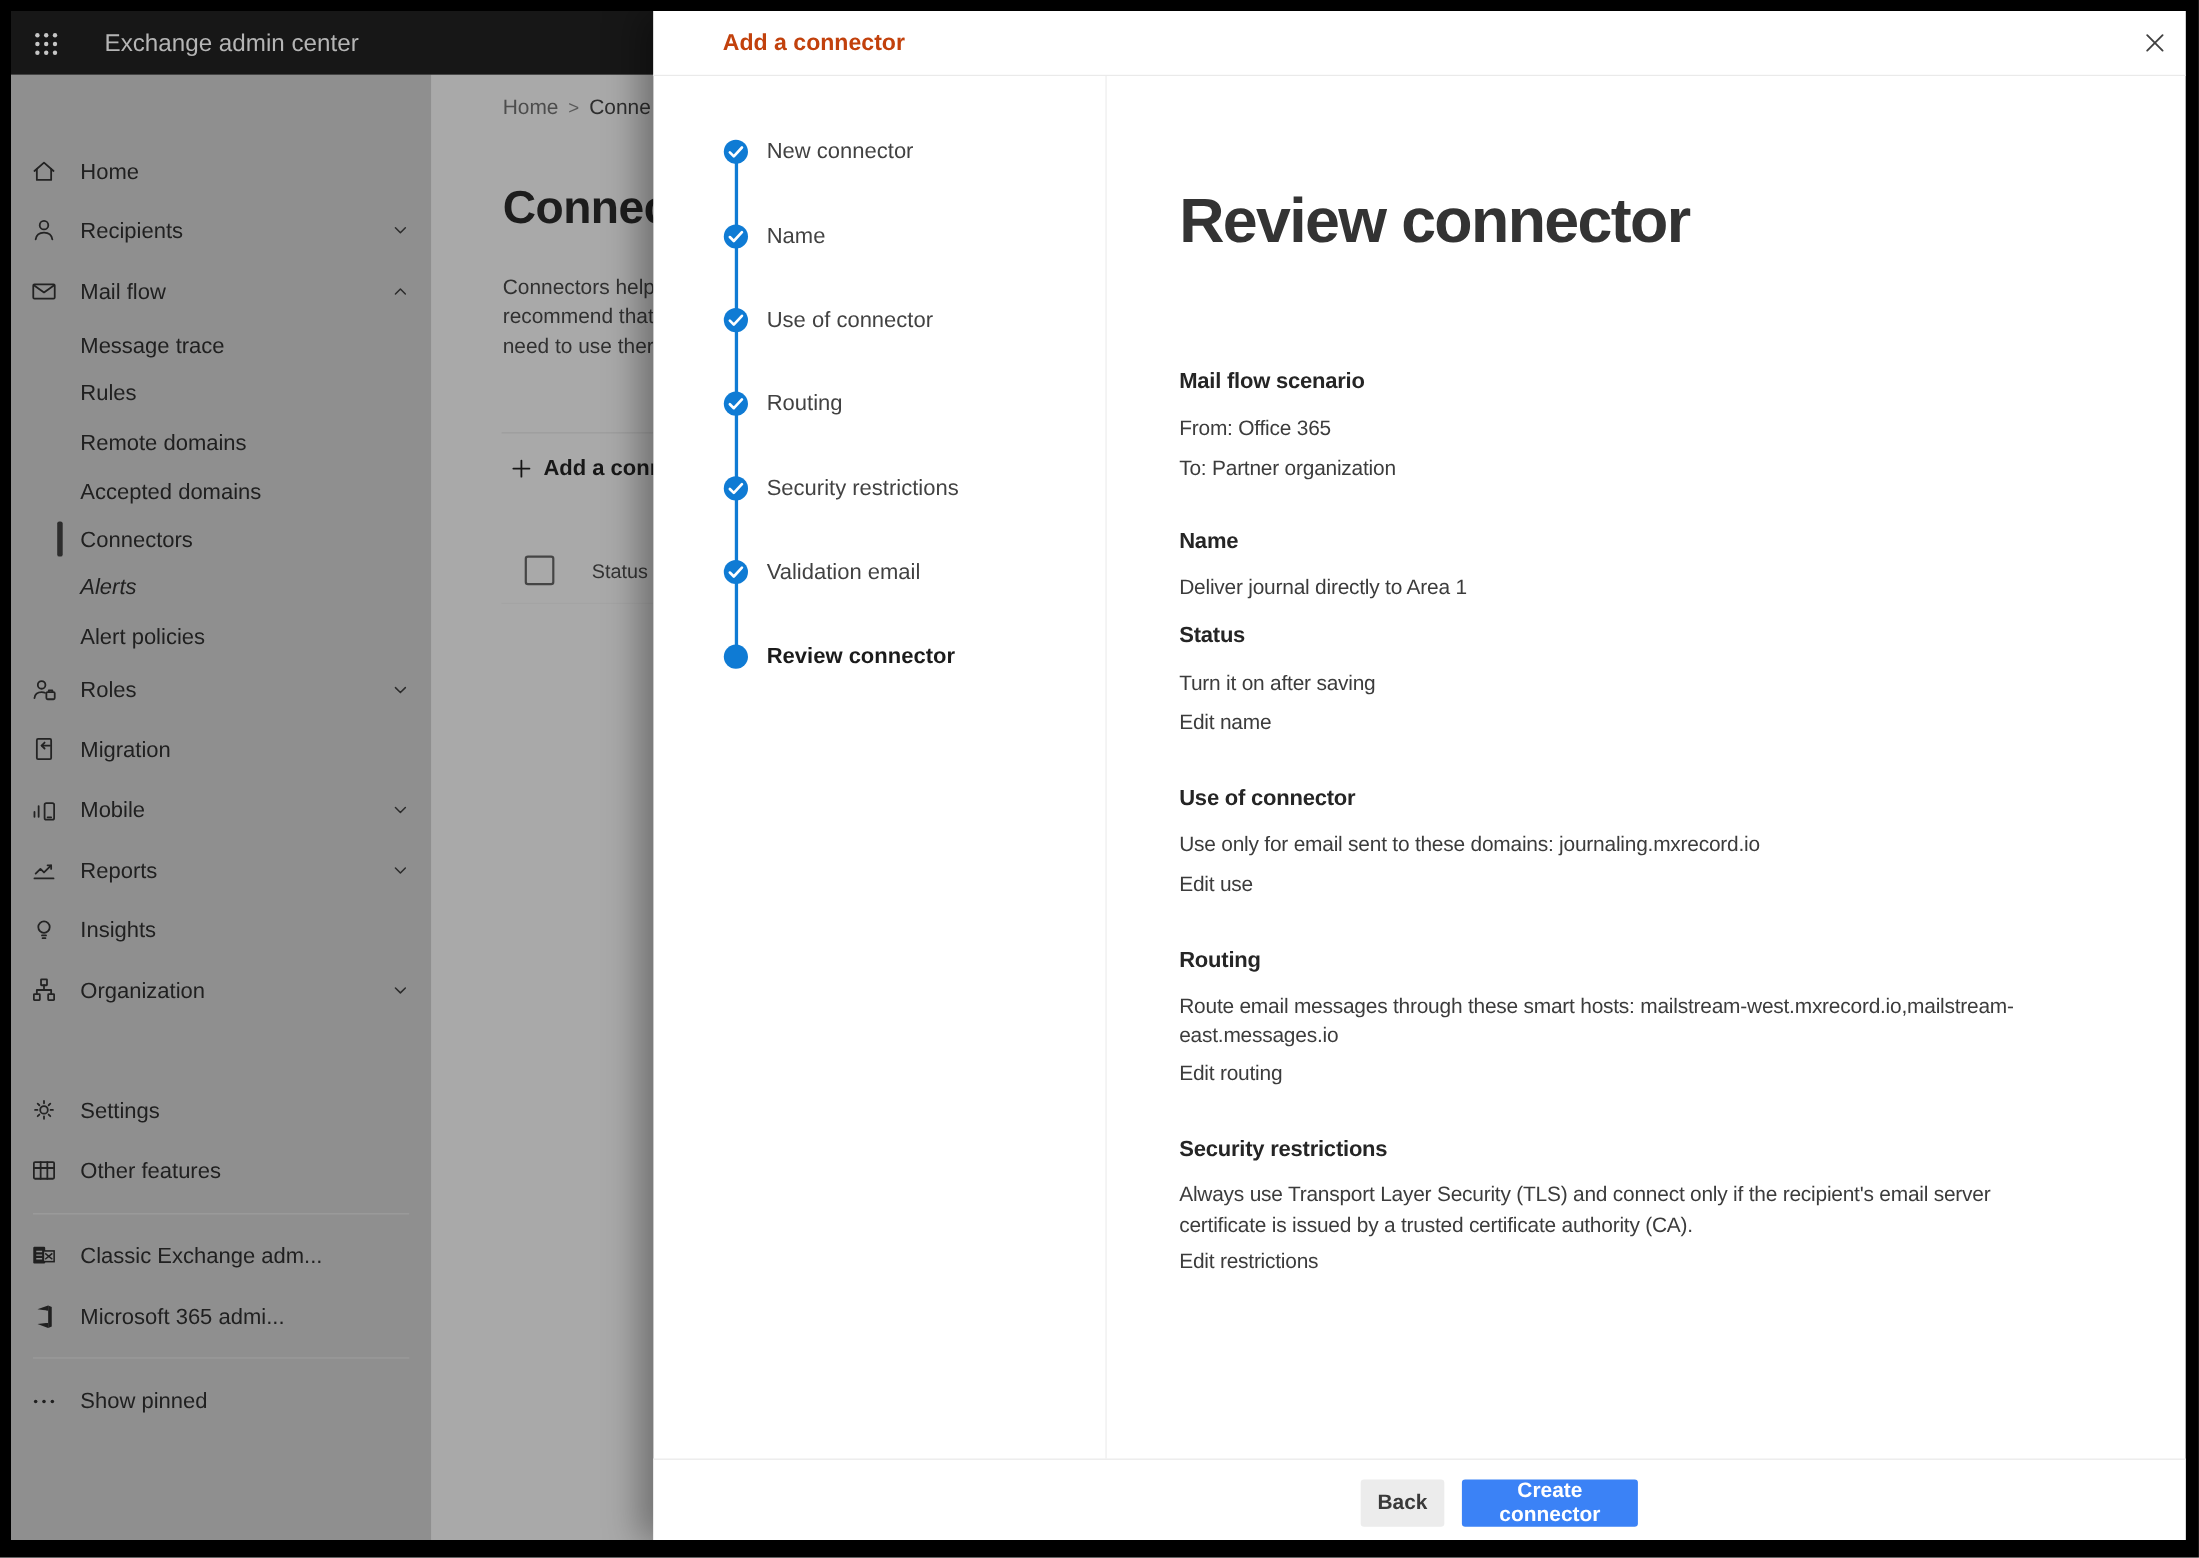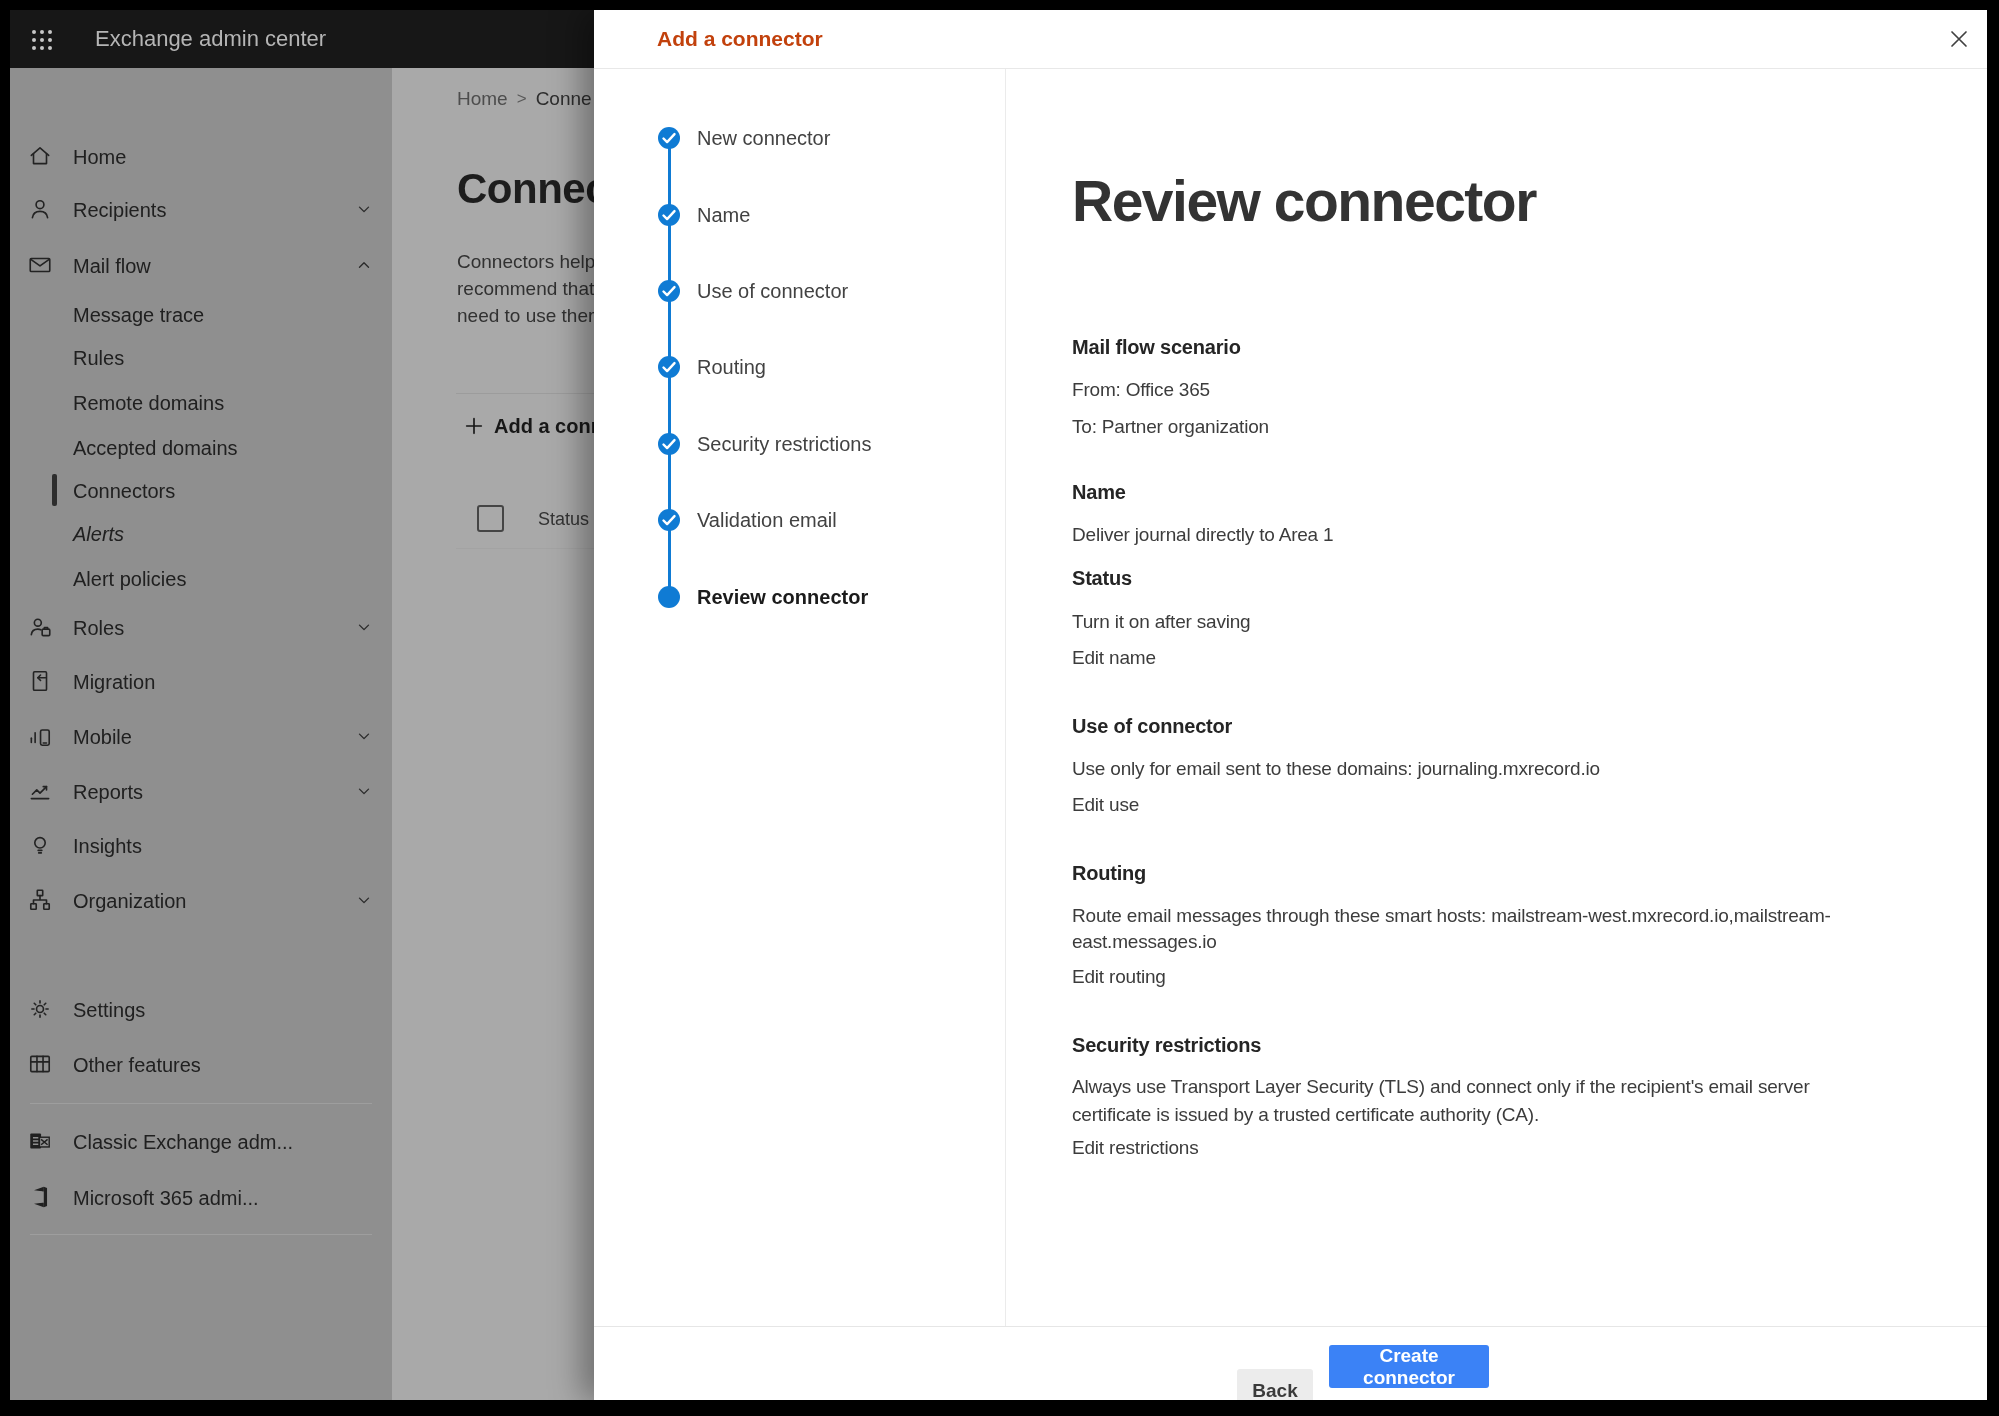--- a/index.html
+++ b/index.html
@@ -58,21 +58,21 @@
 
   
   .rv-heading{position:absolute;left:478px;top:158px;font-size:57px;font-weight:700;color:#333;letter-spacing:-1.5px;white-space:nowrap;}
   .line{position:absolute;left:478px;font-size:19px;line-height:26px;color:#3c3c3c;letter-spacing:-0.2px;white-space:nowrap;}
   .line.h{font-size:20px;font-weight:700;color:#252525;}
   .line.link{cursor:pointer;}
 
   
   .modal-footer{position:absolute;left:0;right:0;top:1316px;height:74px;background:#fff;border-top:1px solid #e6e6e6;}
   .btn{position:absolute;top:18px;height:43px;border:none;border-radius:3px;font-family:"Liberation Sans",sans-serif;font-size:19px;font-weight:700;cursor:pointer;display:flex;align-items:center;justify-content:center;}
-  .btn-back{left:643px;width:76px;background:#ececec;color:#3a3a3a;margin-top:24px;}
+  .btn-back{left:643px;width:76px;background:#ececec;color:#3a3a3a;}
   .btn-create{left:735px;width:160px;background:#3b82f6;color:#fff;}
 </style>
 </head>
 <body>
 
 <div class="screen">
 
   <div class="topbar">
     <div class="waffle">
       <i></i>
@@ -232,20 +232,28 @@
           </svg></span>
         <span class="lbl">Classic Exchange adm...</span>
       </div>
       <div class="side-item" style="top: 1109px;">
         <span class="icon"><svg viewBox="0 0 24 24" width="26" height="26">
             <path d="M15.5 2.5 6.5 5.8v12.4l9 3.3zM6.5 5.8l9 1.2v10l-9 1.2" fill="#202020"></path>
             <path d="M15.5 2.5l3 1.3v16.4l-3 1.3z" fill="#202020"></path>
             <path d="M8.5 7.3l5-0.6v10.6l-5-0.6z" fill="#8f8f8f"></path>
           </svg></span>
         <span class="lbl">Microsoft 365 admi...</span>
+      </div>
+      <div class="side-item" style="top: 1185px;">
+        <span class="icon"><svg viewBox="0 0 24 24" width="26" height="26">
+            <circle cx="5" cy="13" r="1.5" fill="#202020"></circle>
+            <circle cx="12" cy="13" r="1.5" fill="#202020"></circle>
+            <circle cx="19" cy="13" r="1.5" fill="#202020"></circle>
+          </svg></span>
+        <span class="lbl">Show pinned</span>
       </div>
     </nav>
 
   <main class="bg-page">
     <div class="crumb">
       <span class="home">Home</span>
       <span class="sep">&gt;</span>
       <span class="cur">Conne</span>
     </div>
     <div class="bg-title">Connect</div>

